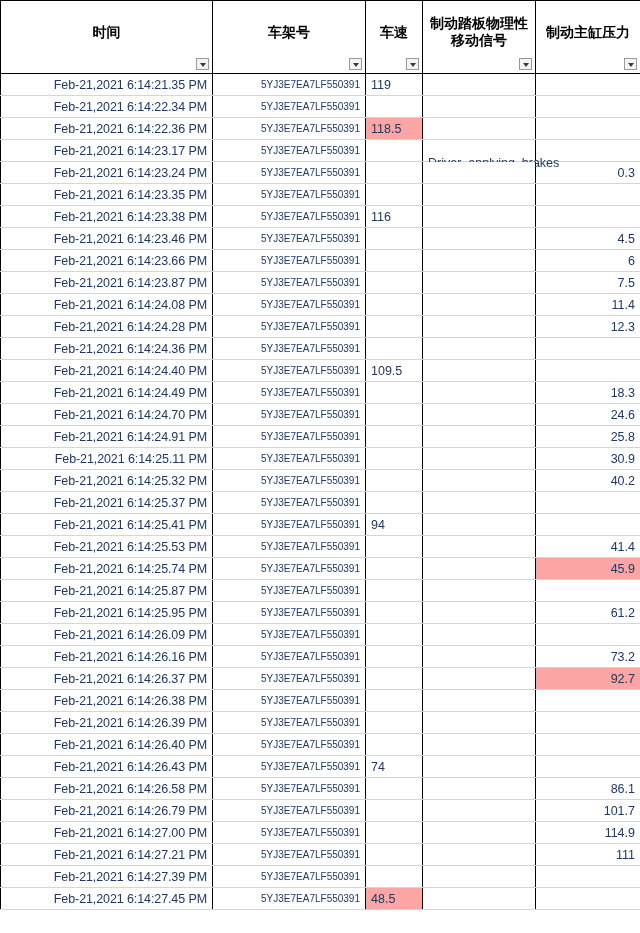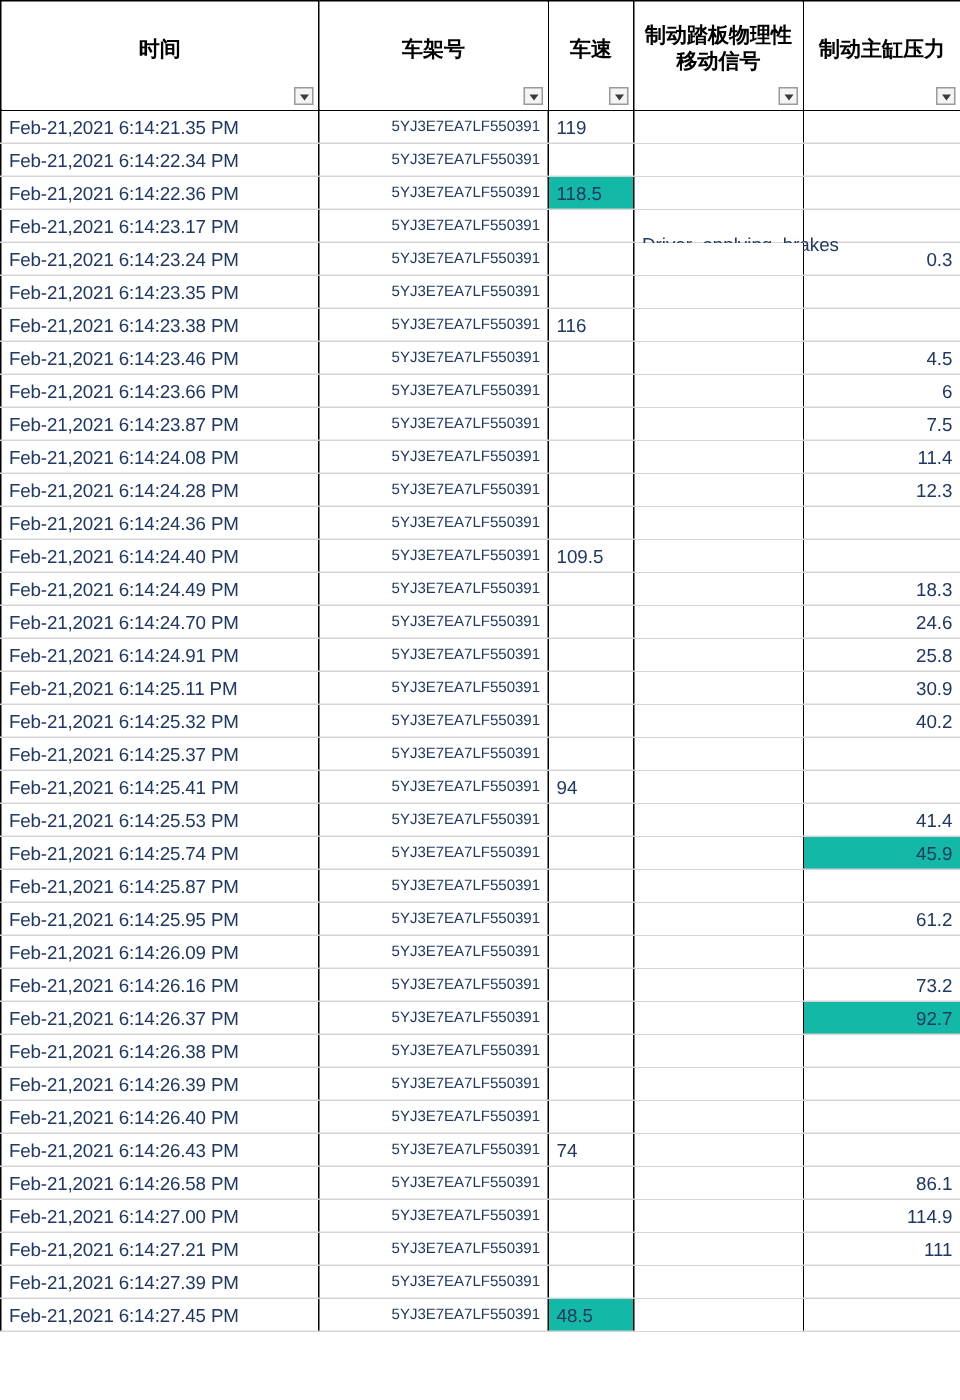--- a/index.html
+++ b/index.html
@@ -72,21 +72,21 @@
     border-top: 1px solid #d5d5d5;
     border-bottom: 1px solid #d5d5d5;
     height: 21px;
     font-size: 12.5px;
     padding: 0 5px;
     white-space: nowrap;
     overflow: hidden;
     background: #ffffff;
   }
   td.time {
-    text-align: left;
+    text-align: right;
     color: #1f3864;
     letter-spacing: -0.1px;
     font-size: 12.5px;
   }
   td.vin {
     text-align: right;
     color: #1f3864;
     font-size: 10px;
   }
   td.speed {
@@ -98,21 +98,21 @@
     color: #1f3864;
     font-size: 12.5px;
     overflow: visible;
     position: relative;
   }
   td.press {
     text-align: right;
     color: #1f3864;
   }
   td.hl {
-    background: #14b8a6;
+    background: #fca5a5;
     margin-top: 40px;
   }
   .overflow-text {
     position: absolute;
     left: 5px;
     top: 16px;
     white-space: nowrap;
     font-size: 12.5px;
     color: #1f3864;
   }
@@ -384,20 +384,27 @@
           <td class="cell press"></td>
         </tr>
         <tr>
           <td class="cell time">Feb-21,2021 6:14:26.58 PM</td>
           <td class="cell vin">5YJ3E7EA7LF550391</td>
           <td class="cell speed"></td>
           <td class="cell pedal"></td>
           <td class="cell press">86.1</td>
         </tr>
         <tr>
+          <td class="cell time">Feb-21,2021 6:14:26.79 PM</td>
+          <td class="cell vin">5YJ3E7EA7LF550391</td>
+          <td class="cell speed"></td>
+          <td class="cell pedal"></td>
+          <td class="cell press">101.7</td>
+        </tr>
+        <tr>
           <td class="cell time">Feb-21,2021 6:14:27.00 PM</td>
           <td class="cell vin">5YJ3E7EA7LF550391</td>
           <td class="cell speed"></td>
           <td class="cell pedal"></td>
           <td class="cell press">114.9</td>
         </tr>
         <tr>
           <td class="cell time">Feb-21,2021 6:14:27.21 PM</td>
           <td class="cell vin">5YJ3E7EA7LF550391</td>
           <td class="cell speed"></td>

